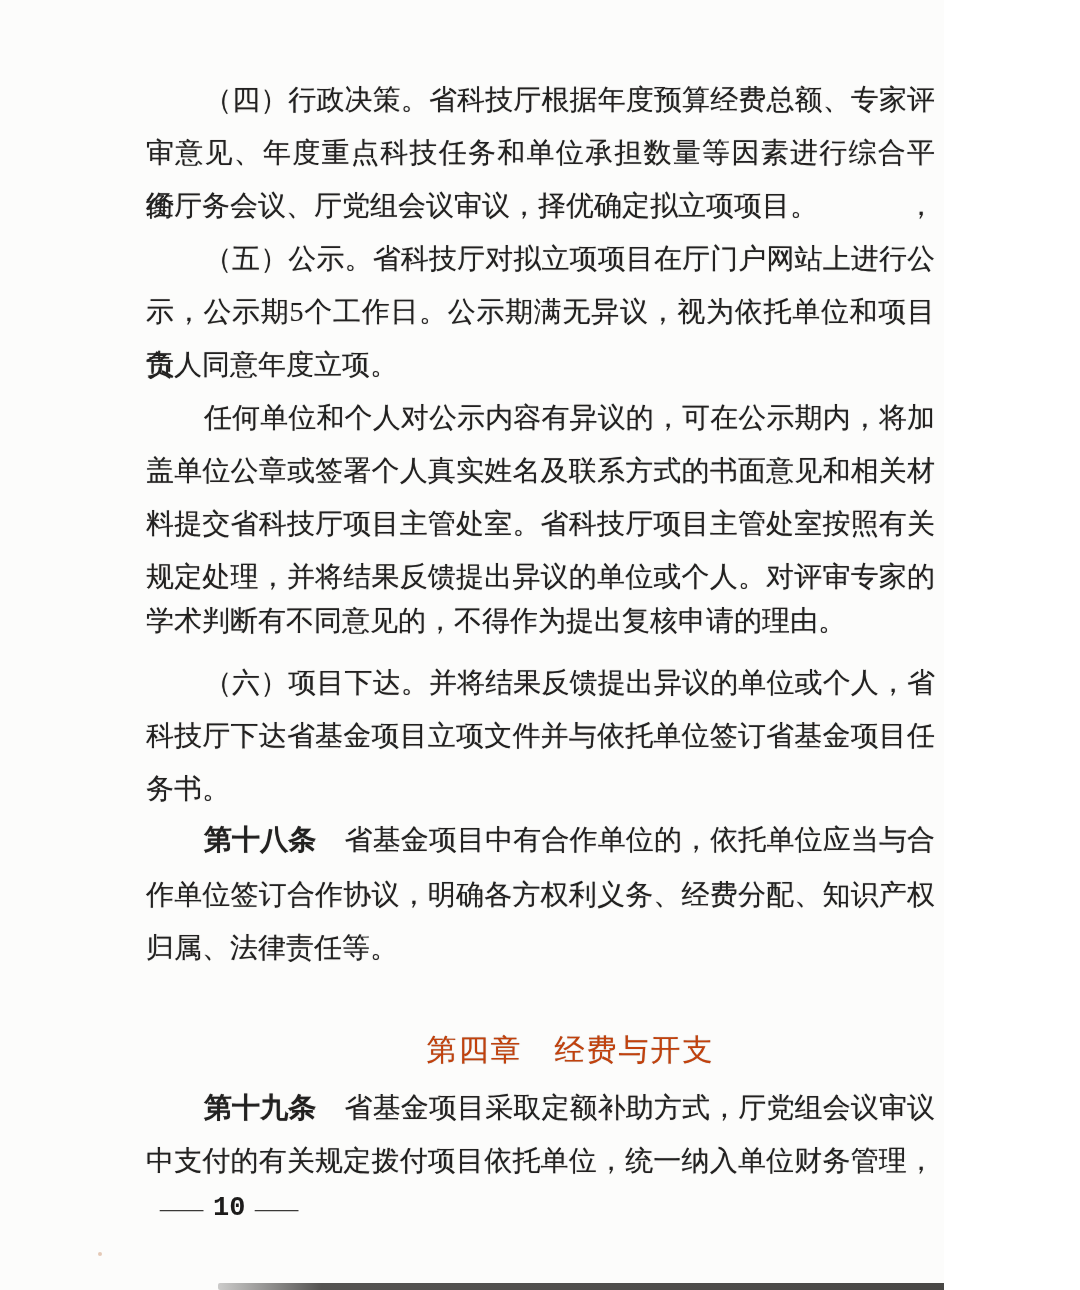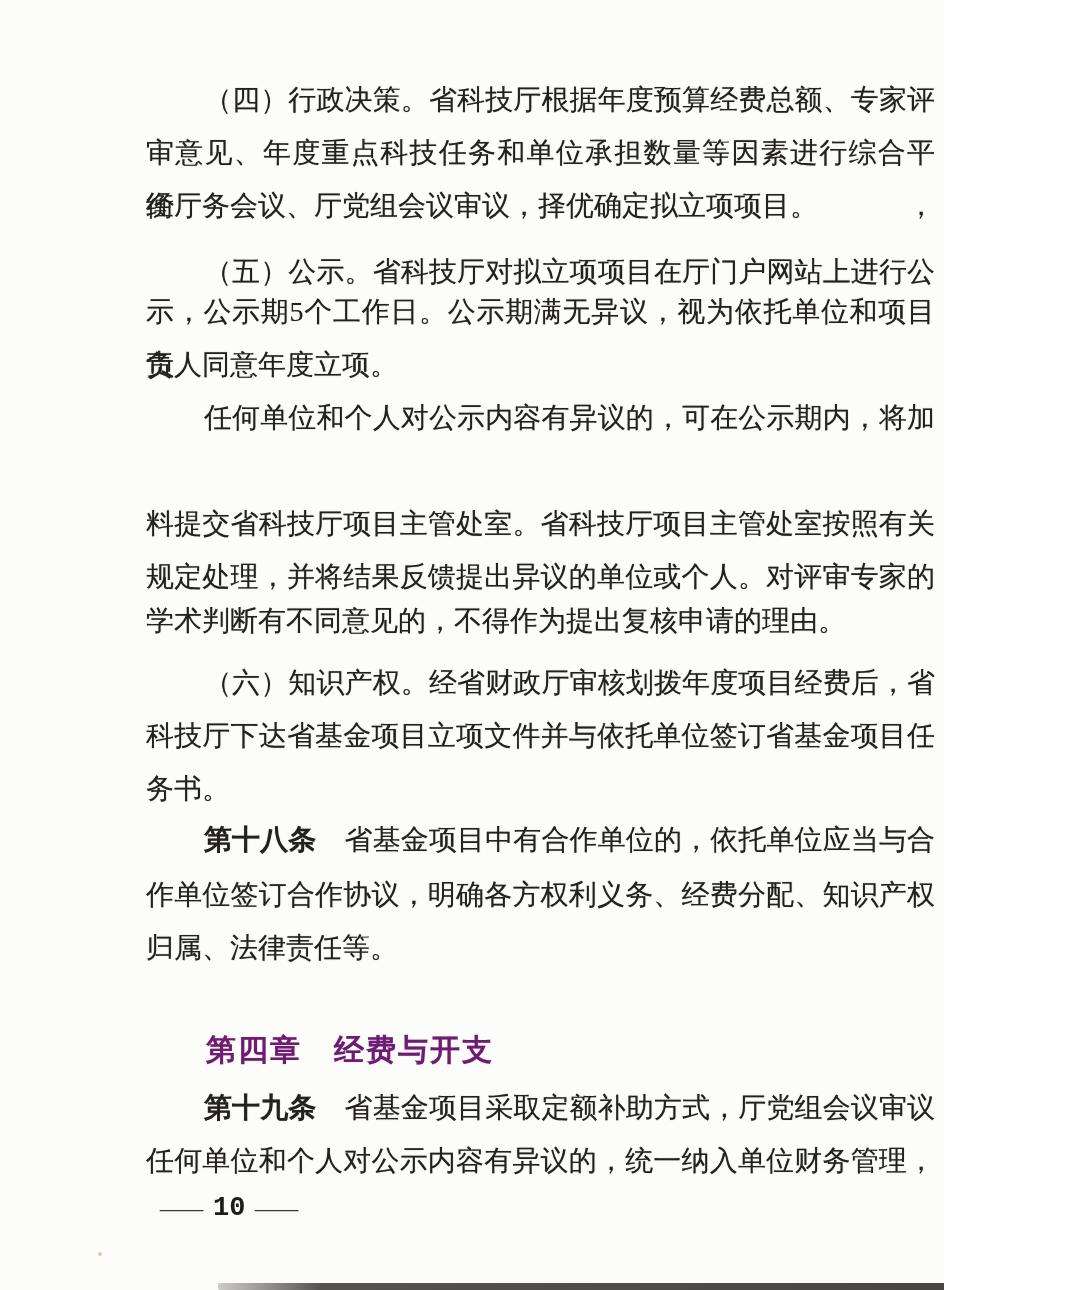--- a/index.html
+++ b/index.html
@@ -44,24 +44,24 @@
   
   .chapter {
     position: absolute;
     left: 146px;
     top: 1023px;
     width: 729px;
     padding-left: 60px;
     height: 53px;
     line-height: 53px;
     font-size: 30px;
-    font-weight: bold;
-    text-align: left;
+    font-weight: normal;
+    text-align: center;
     font-family: "Liberation Sans", sans-serif;
-    color: #701a75;
+    color: #c2410c;
     text-shadow: 0 0 1px rgba(45,42,40,0.4);
     letter-spacing: 2px;
   }
   
   .pagenum {
     position: absolute;
     left: 168px;
     top: 1192px;
     height: 32px;
     line-height: 32px;
@@ -105,41 +105,42 @@
 </style>
 </head>
 <body>
 
 <div class="page">
 
   <div class="row justify indent" style="top:73px">（四）行政决策。省科技厅根据年度预算经费总额、专家评</div>
   <div class="row justify" style="top:126px">审意见、年度重点科技任务和单位承担数量等因素进行综合平衡，</div>
   <div class="row wrap" style="top:179px">经厅务会议、厅党组会议审议，择优确定拟立项项目。</div>
 
-  <div class="row justify indent" style="top:245px">（五）公示。省科技厅对拟立项项目在厅门户网站上进行公</div>
+  <div class="row justify indent" style="top:232px">（五）公示。省科技厅对拟立项项目在厅门户网站上进行公</div>
   <div class="row justify" style="top:285px">示，公示期5个工作日。公示期满无异议，视为依托单位和项目负</div>
   <div class="row wrap" style="top:338px">责人同意年度立项。</div>
 
   <div class="row justify indent" style="top:391px">任何单位和个人对公示内容有异议的，可在公示期内，将加</div>
+  <div class="row justify" style="top:444px">盖单位公章或签署个人真实姓名及联系方式的书面意见和相关材</div>
   <div class="row justify" style="top:497px">料提交省科技厅项目主管处室。省科技厅项目主管处室按照有关</div>
   <div class="row justify" style="top:550px">规定处理，并将结果反馈提出异议的单位或个人。对评审专家的</div>
   <div class="row wrap" style="top:594px">学术判断有不同意见的，不得作为提出复核申请的理由。</div>
 
-  <div class="row justify indent" style="top:656px">（六）知识产权。经省财政厅审核划拨年度项目经费后，省</div>
+  <div class="row justify indent" style="top:656px">（六）项目下达。并将结果反馈提出异议的单位或个人，省</div>
   <div class="row justify" style="top:709px">科技厅下达省基金项目立项文件并与依托单位签订省基金项目任</div>
   <div class="row wrap" style="top:762px">务书。</div>
 
   <div class="row justify indent" style="top:813px"><b class="lead">第十八条</b><span>　省基金项目中有合作单位的，依托单位应当与合</span></div>
   <div class="row justify" style="top:868px">作单位签订合作协议，明确各方权利义务、经费分配、知识产权</div>
   <div class="row wrap" style="top:921px">归属、法律责任等。</div>
 
   <div class="chapter">第四章　经费与开支</div>
 
   <div class="row justify indent" style="top:1081px"><b class="lead">第十九条</b><span>　省基金项目采取定额补助方式，厅党组会议审议</span></div>
-  <div class="row justify" style="top:1134px">任何单位和个人对公示内容有异议的，统一纳入单位财务管理，</div>
+  <div class="row justify" style="top:1134px">中支付的有关规定拨付项目依托单位，统一纳入单位财务管理，</div>
 
   <div class="pagenum">
     <span class="dash">—</span>
     <span class="num">10</span>
     <span class="dash">—</span>
   </div>
 
   <div class="scan-edge"></div>
   <div class="speck"></div>
 

